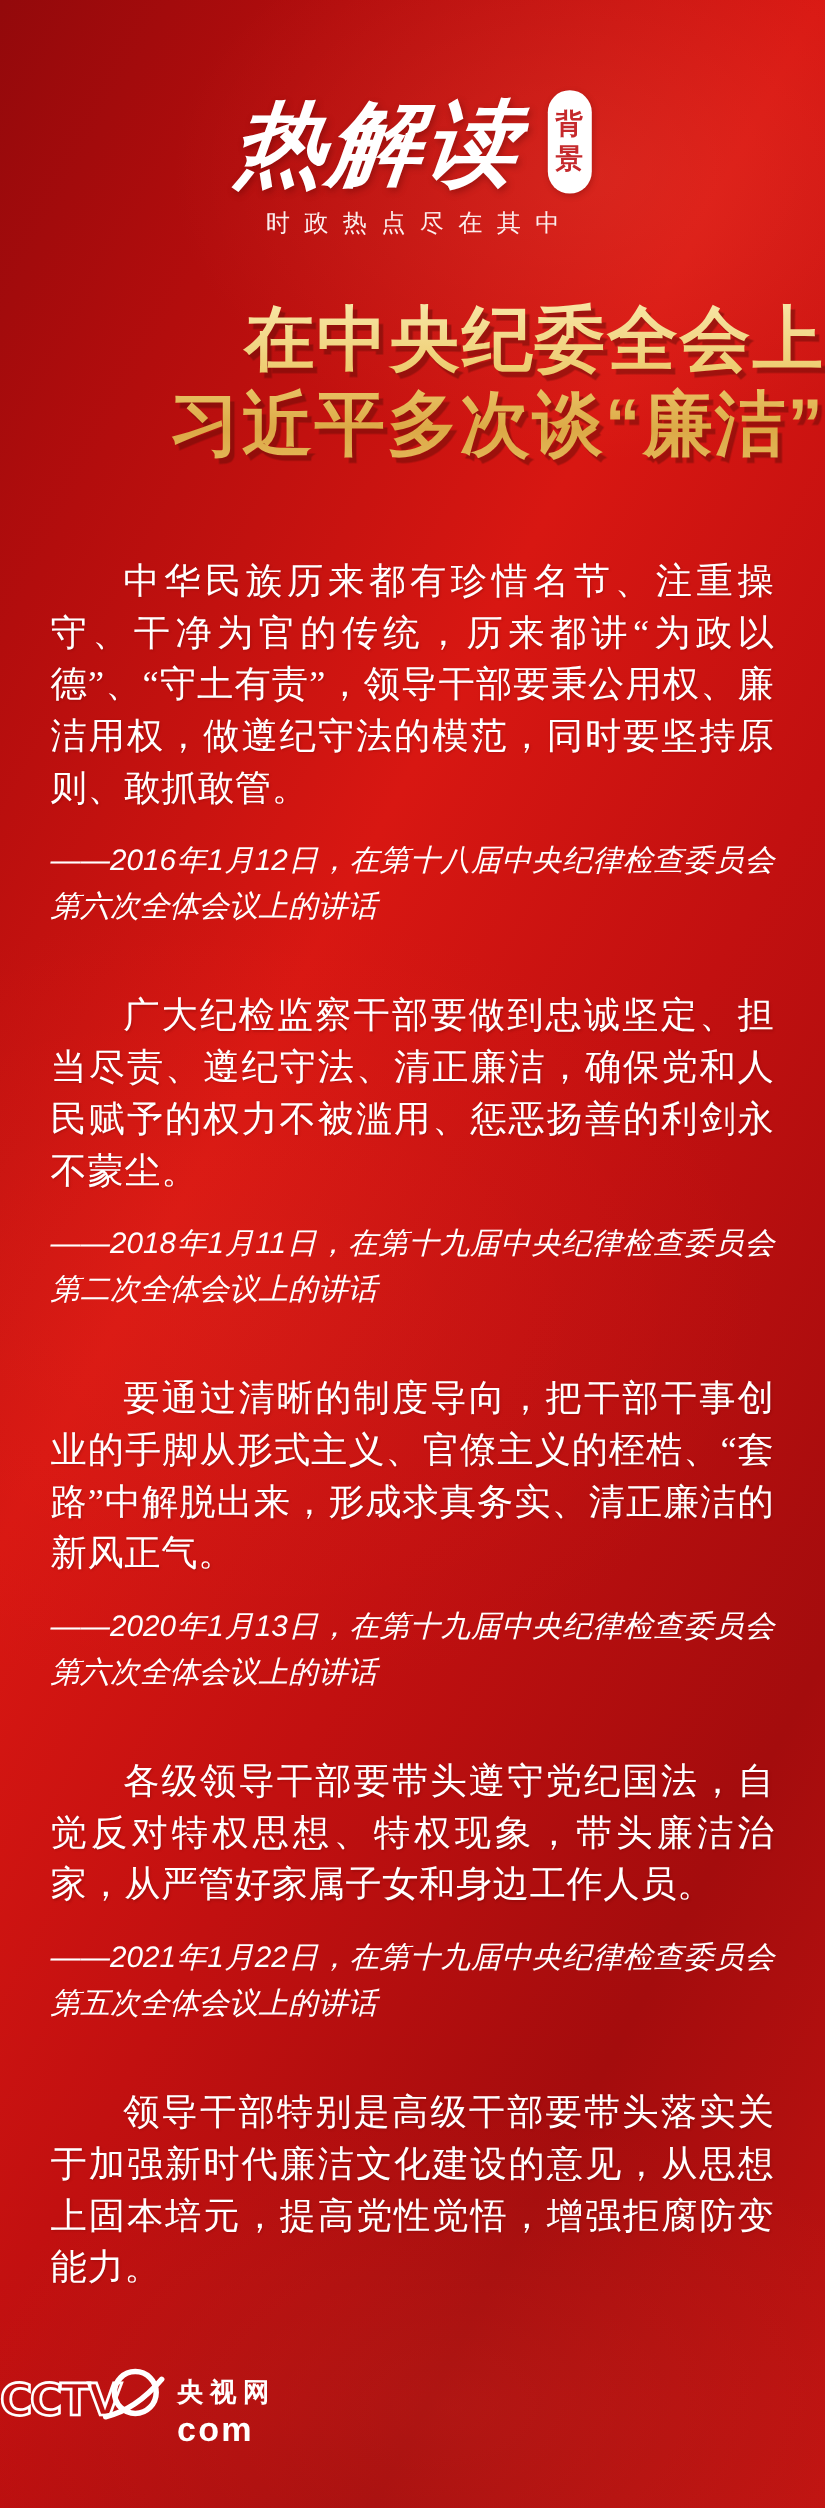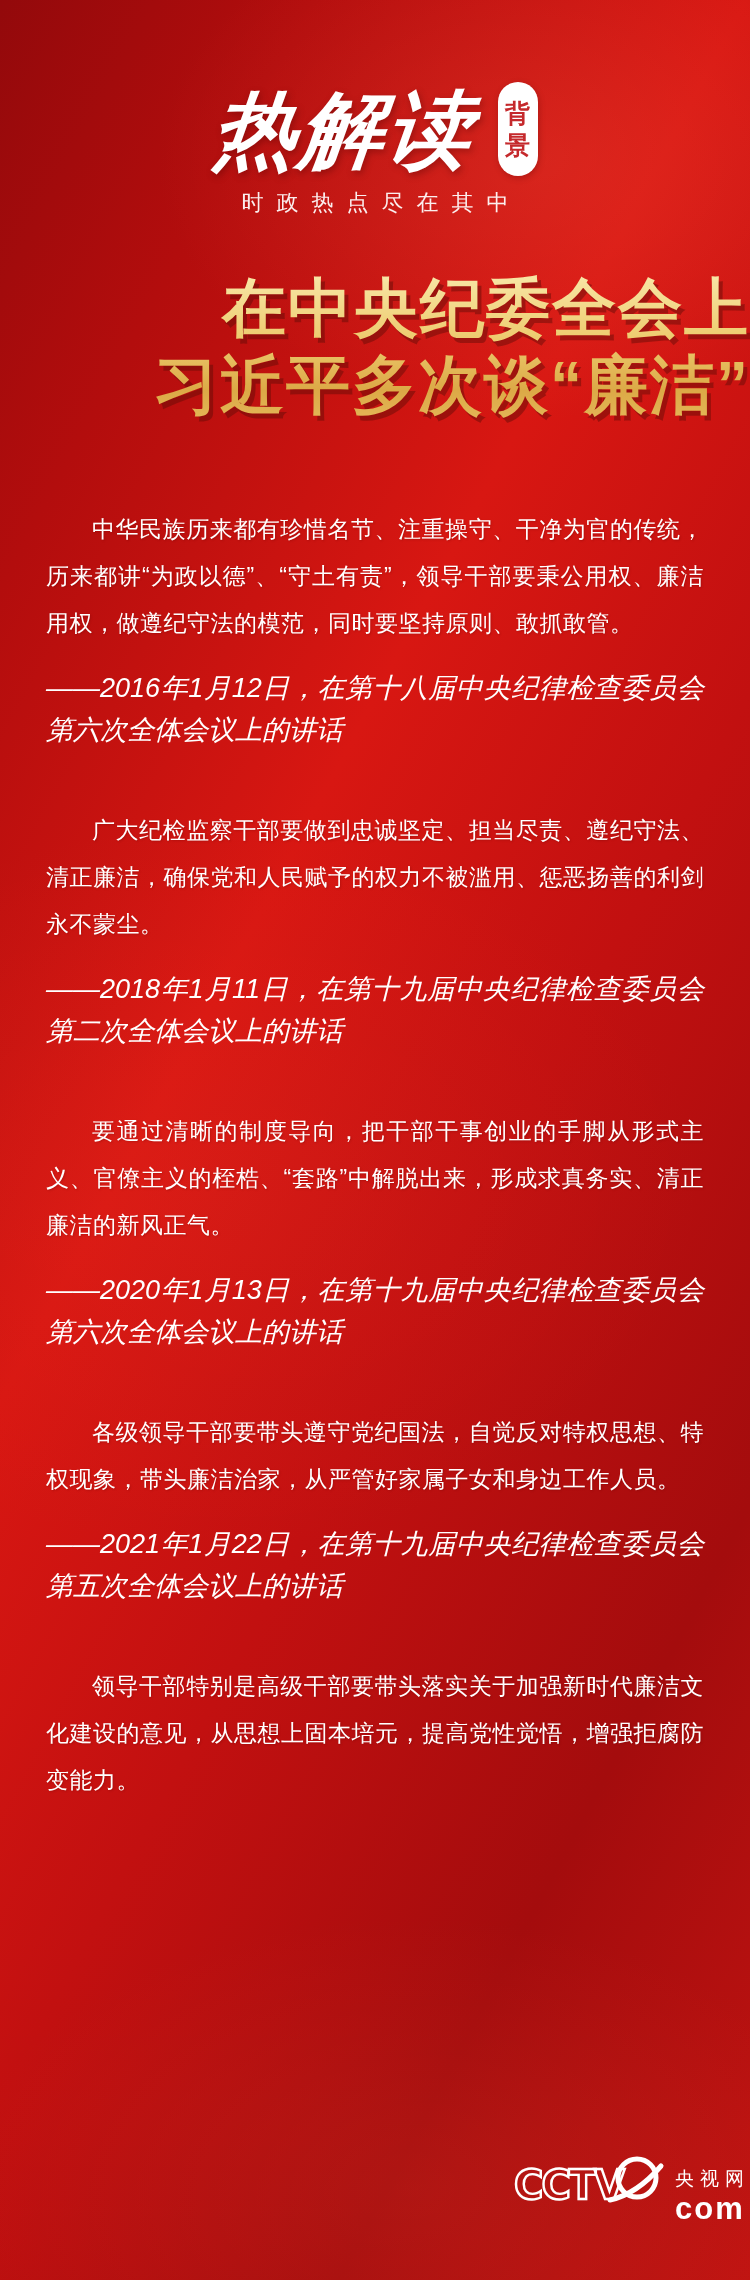--- a/index.html
+++ b/index.html
@@ -45,42 +45,42 @@
     background:linear-gradient(180deg,#f7e4a2 6%,#eecd72 42%,#dca946 78%,#e4b759 100%);
     -webkit-background-clip:text;background-clip:text;color:transparent;
     filter:drop-shadow(4px 5px 0 rgba(94,10,6,.45));
     white-space:nowrap;
   }
 
   
   .quotes{padding:82px 46px 0;}
   .quote-block{margin-bottom:56px;}
   .quote-text{
-    font-family:Liberation Sans, sans-serif;
-    font-size:23px;line-height:47px;letter-spacing:.5px;
+    font-family:Liberation Serif, serif;
+    font-size:33px;line-height:47px;letter-spacing:.5px;
     text-align:justify;text-indent:2em;margin:0;
     text-shadow:1px 1px 2px rgba(90,0,0,.25);
   }
   .quote-source{
     margin:20px 0 0;font-size:27px;line-height:42px;
     text-align:justify;color:#ffffff;font-weight:400;font-style:italic;
   }
 
   
-  .footer{position:absolute;left:0;right:0;bottom:56px;display:flex;justify-content:flex-end;}
+  .footer{position:absolute;left:0;right:0;bottom:56px;display:flex;justify-content:flex-start;}
   .cctv-logo{display:flex;align-items:center;}
   .cctv-word{
     font-family:"DejaVu Sans",sans-serif;
     font-size:40px;font-weight:900;letter-spacing:-2px;line-height:1;
     color:transparent;-webkit-text-stroke:2.4px #ffffff;
     margin-bottom:-8px;
   }
   .globe{margin:0 8px -2px -16px;display:block;}
   .cctv-right{display:flex;flex-direction:column;line-height:1;margin-left:2px;}
-  .cctv-cn{font-size:19px;letter-spacing:6px;font-weight:400;white-space:nowrap;margin-top:32px;}
+  .cctv-cn{font-size:24px;letter-spacing:6px;font-weight:700;white-space:nowrap;margin-top:32px;}
   .cctv-com{font-size:31px;font-weight:600;letter-spacing:2px;margin-top:5px;}
 </style>
 </head>
 <body>
 
 <div class="poster">
 
   <div class="header">
     <div class="logo-row">
       <div class="brand">热解读</div>

